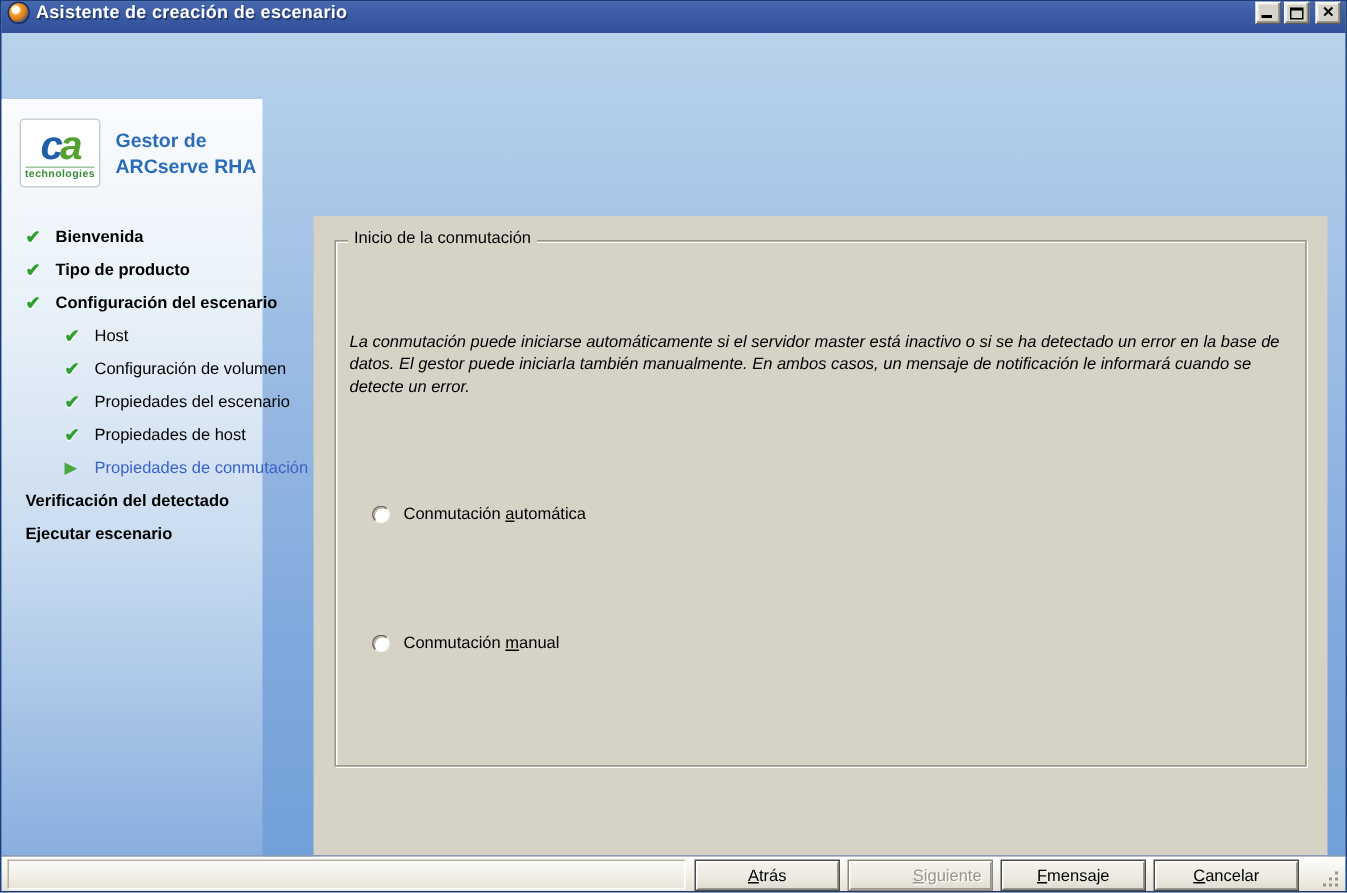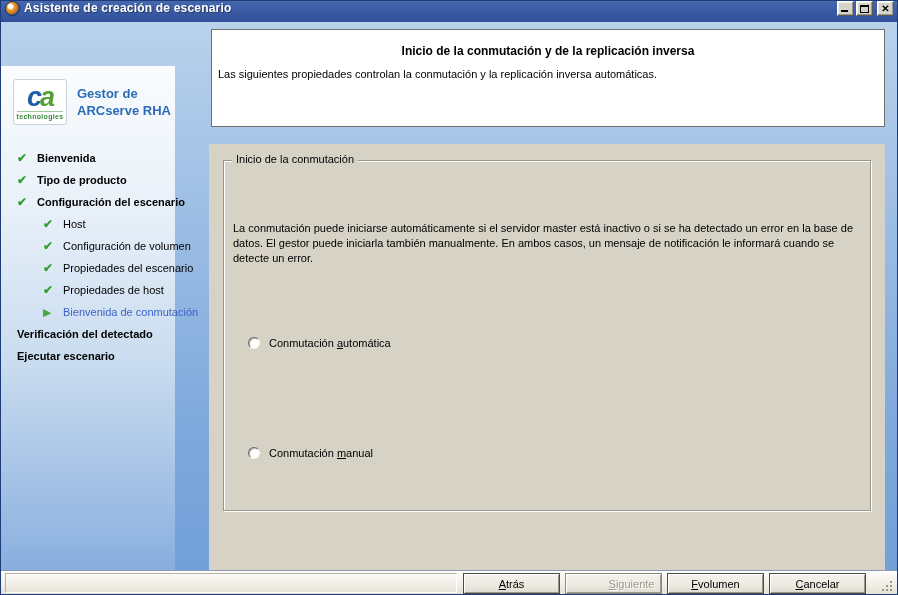--- a/index.html
+++ b/index.html
@@ -90,25 +90,25 @@
   .groupbox {
     position:absolute; left:14px; top:16px; width:648px; height:351px;
     border:1px solid #9a968a; box-shadow:1px 1px 0 #ffffff, inset 1px 1px 0 #ffffff;
   }
   .group-label {
     position:absolute; left:8px; top:-8px; background:#d6d2c6; padding:0 4px;
     font-size:11px; color:#000;
   }
   .description {
     position:absolute; left:9px; top:60px; width:640px;
-    font-size:11px; line-height:15px; color:#000;
+    font-size:11px; line-height:15px; color:#000;font-style:italic;
   }
   .radio-row { position:absolute; left:24px; display:flex; align-items:flex-start; gap:9px; cursor:default; }
   .radio-row.r1 { top:176px; }
-  .radio-row.r2 { top:262px;margin-top:24px; }
+  .radio-row.r2 { top:262px; }
   .radio {
     width:12px; height:12px; border-radius:50%; background:#ffffff; flex:0 0 auto;
     border:1px solid; border-color:#6a675e #f4f2ee #f4f2ee #6a675e;
     box-shadow:inset 1px 1px 0 #b8b4a8, inset -1px -1px 0 #ffffff;
   }
   .radio-label { font-size:11px; color:#000; white-space:nowrap; }
   .accel { text-decoration:underline; }
 
   
   .statusbar {
@@ -197,35 +197,31 @@
         <div class="step l1">
           <span class="icon check">✔</span>
           <span class="lbl">Propiedades del escenario</span>
         </div>
         <div class="step l1">
           <span class="icon check">✔</span>
           <span class="lbl">Propiedades de host</span>
         </div>
         <div class="step l1">
           <span class="icon arrow">▶</span>
-          <span class="lbl current">Bienvenida de conmutación</span>
+          <span class="lbl current">Propiedades de conmutación</span>
         </div>
         <div class="step l0">
           <span class="lbl">Verificación del detectado</span>
         </div>
         <div class="step l0">
           <span class="lbl">Ejecutar escenario</span>
         </div>
       </div>
     </div>
 
-    <div class="header-panel">
-      <div class="header-title">Inicio de la conmutación y de la replicación inversa</div>
-      <div class="header-subtitle">Las siguientes propiedades controlan la conmutación y la replicación inversa automáticas.</div>
-    </div>
 
     <div class="content-panel">
       <div class="groupbox">
         <span class="group-label">Inicio de la conmutación</span>
         <div class="description">La conmutación puede iniciarse automáticamente si el servidor master está inactivo o si se ha detectado un error en la base de datos. El gestor puede iniciarla también manualmente. En ambos casos, un mensaje de notificación le informará cuando se detecte un error.</div>
 
         <div class="radio-row r1">
           <span class="radio"></span>
           <span class="radio-label"><span>Conmutación </span><span class="accel">a</span><span>utomática</span></span>
         </div>
@@ -234,21 +230,21 @@
           <span class="radio"></span>
           <span class="radio-label"><span>Conmutación </span><span class="accel">m</span><span>anual</span></span>
         </div>
       </div>
     </div>
 
     <div class="statusbar">
       <div class="sb-inset"></div>
       <button class="btn b-atras"><span class="accel">A</span><span>trás</span></button>
       <button class="btn b-siguiente disabled"><span class="accel">S</span><span>iguiente</span></button>
-      <button class="btn b-finalizar"><span class="accel">F</span><span>volumen</span></button>
+      <button class="btn b-finalizar"><span class="accel">F</span><span>mensaje</span></button>
       <button class="btn b-cancelar"><span class="accel">C</span><span>ancelar</span></button>
       <div class="grip">
           <div class="grip-dot"></div>
         </div>
     </div>
 
   </div>
 </div>
 
 </body></html>

